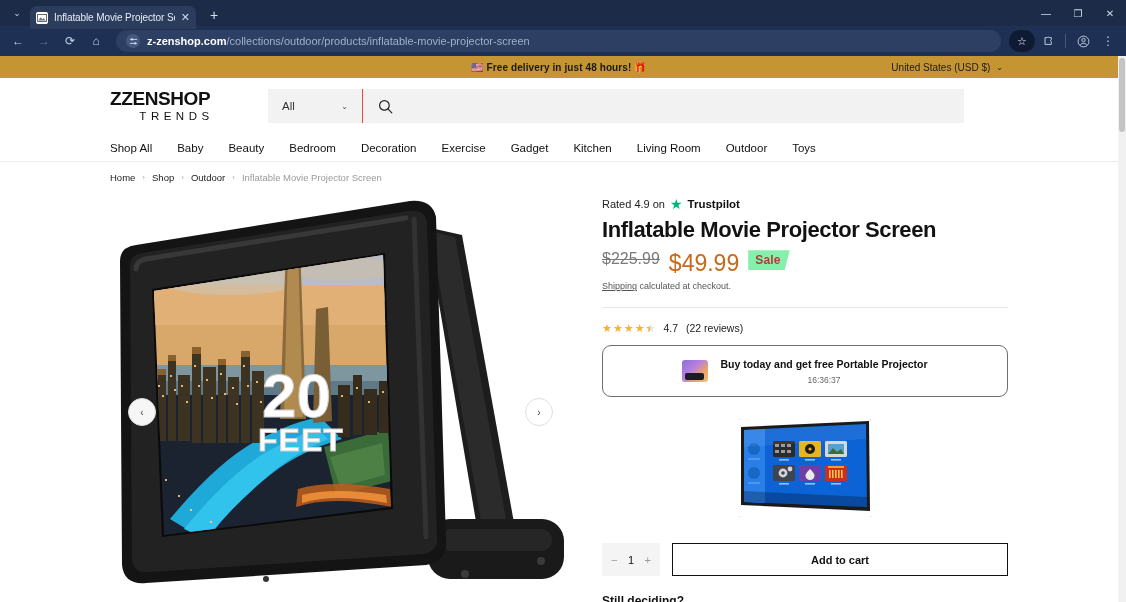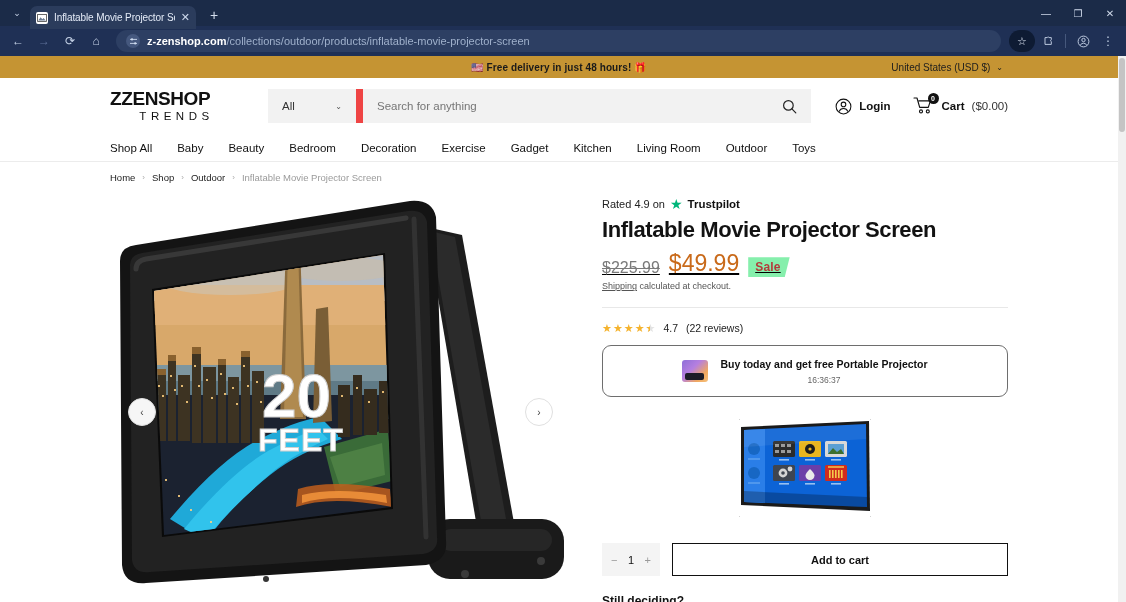--- a/index.html
+++ b/index.html
@@ -111,21 +111,21 @@
     font-size: 11.5px; letter-spacing: 4.5px; color: #111; text-align: center;
     padding-left: 3px; line-height: 1.3;
   }
   .searchwrap {
     flex: 1 1 auto; height: 34px; background: #f2f2f2; display: flex;
     align-items: center; margin-left: 28px; margin-right: 24px; max-width: 696px;
   }
   .search-cat {
     width: 95px; height: 34px; display: flex; align-items: center;
     justify-content: space-between; padding: 0 14px 0 14px;
-    font-size: 11.5px; color: #333; border-right: 7px solid #ef4444;
+    font-size: 11.5px; color: #333; border-right: 1px solid #ef4444;
   }
   .search-cat .chev { font-size: 8px; color: #555; }
   .search-input {
     flex: 1 1 auto; height: 34px; border: none; background: transparent;
     padding: 0 14px; font-size: 11.5px; color: #333;
     font-family: "Liberation Sans", sans-serif; outline: none;
   }
   .search-input::placeholder { color: #767676; }
   .search-btn {
     width: 44px; height: 34px; display: flex; align-items: center; justify-content: center;
@@ -181,21 +181,21 @@
 
   .details { flex: 1 1 auto; padding-top: 8px; max-width: 410px; }
   .trustpilot { display: flex; align-items: center; gap: 5px; margin-bottom: 6px; }
   .tp-text { font-size: 11px; color: #222; }
   .tp-star { color: #00b67a; font-size: 14px; line-height: 1; }
   .tp-brand { font-size: 11.5px; color: #111; font-weight: 700; }
   .product-title {
     font-size: 22px; font-weight: 700; color: #121212; letter-spacing: -0.4px;
     margin-bottom: 8px; line-height: 1.15;
   }
-  .pricerow { display: flex; align-items: flex-end; gap: 9px; margin-bottom: 4px; text-decoration: underline; }
+  .pricerow { display: flex; align-items: flex-start; gap: 9px; margin-bottom: 4px; }
   .price-old {
     font-size: 16px; color: #7a7a7a; text-decoration: line-through; font-weight: 400;
   }
   .price-new { font-size: 23px; color: #c96a1a; font-weight: 500; }
   .sale-badge {
     background: #86efac; color: #b33a3a; font-size: 12px; font-weight: 600;
     padding: 3px 9px 3px 7px; position: relative; letter-spacing: 0.2px;
     clip-path: polygon(0 0, 100% 0, 88% 100%, 0 100%);
     min-width: 32px; text-align: center;
   }
@@ -343,51 +343,28 @@
         <div class="logo">
           <div class="logo-main">ZZENSHOP</div>
           <div class="logo-sub">TRENDS</div>
         </div>
 
         <div class="searchwrap">
           <div class="search-cat">
             <span>All</span>
             <span class="chev">⌄</span>
           </div>
-          <input class="search-input" type="text" placeholder="Search for anything" style="">
           <div class="search-btn">
             <svg width="15" height="15" viewBox="0 0 15 15">
               <circle cx="6.4" cy="6.4" r="4.8" fill="none" stroke="#222" stroke-width="1.2"></circle>
               <line x1="9.9" y1="9.9" x2="13.8" y2="13.8" stroke="#222" stroke-width="1.2" stroke-linecap="round"></line>
             </svg>
           </div>
         </div>
 
-        <div class="headerright">
-          <div class="hr-item">
-            <svg width="17" height="17" viewBox="0 0 17 17">
-              <circle cx="8.5" cy="8.5" r="7.4" fill="none" stroke="#111" stroke-width="1.05"></circle>
-              <circle cx="8.5" cy="6.4" r="2.3" fill="none" stroke="#111" stroke-width="1.05"></circle>
-              <path d="M4.1 13.6a4.7 4.7 0 0 1 8.8 0" fill="none" stroke="#111" stroke-width="1.05"></path>
-            </svg>
-            <b>Login</b>
-          </div>
-          <div class="hr-item">
-            <div class="cart-badge-wrap">
-              <svg width="21" height="19" viewBox="0 0 21 19">
-                <path d="M1 2h3l2.7 9.4h8.6l2.1-6.6H6" fill="none" stroke="#111" stroke-width="1.15" stroke-linejoin="round" stroke-linecap="round"></path>
-                <circle cx="8" cy="15.4" r="1.5" fill="none" stroke="#111" stroke-width="1.1"></circle>
-                <circle cx="14.8" cy="15.4" r="1.5" fill="none" stroke="#111" stroke-width="1.1"></circle>
-              </svg>
-              <div class="cart-badge">0</div>
-            </div>
-            <b>Cart</b>
-            <span class="cart-price">($0.00)</span>
-          </div>
-        </div>
       </div>
 
       <div class="mainnav">
         <a class="nav-link">Shop All</a>
         <a class="nav-link">Baby</a>
         <a class="nav-link">Beauty</a>
         <a class="nav-link">Bedroom</a>
         <a class="nav-link">Decoration</a>
         <a class="nav-link">Exercise</a>
         <a class="nav-link">Gadget</a>

